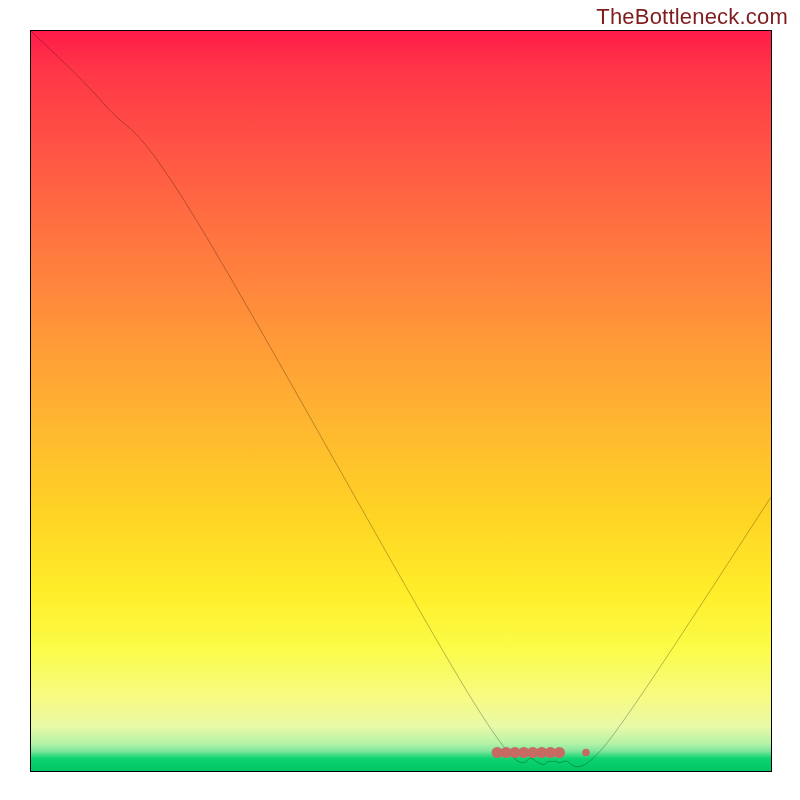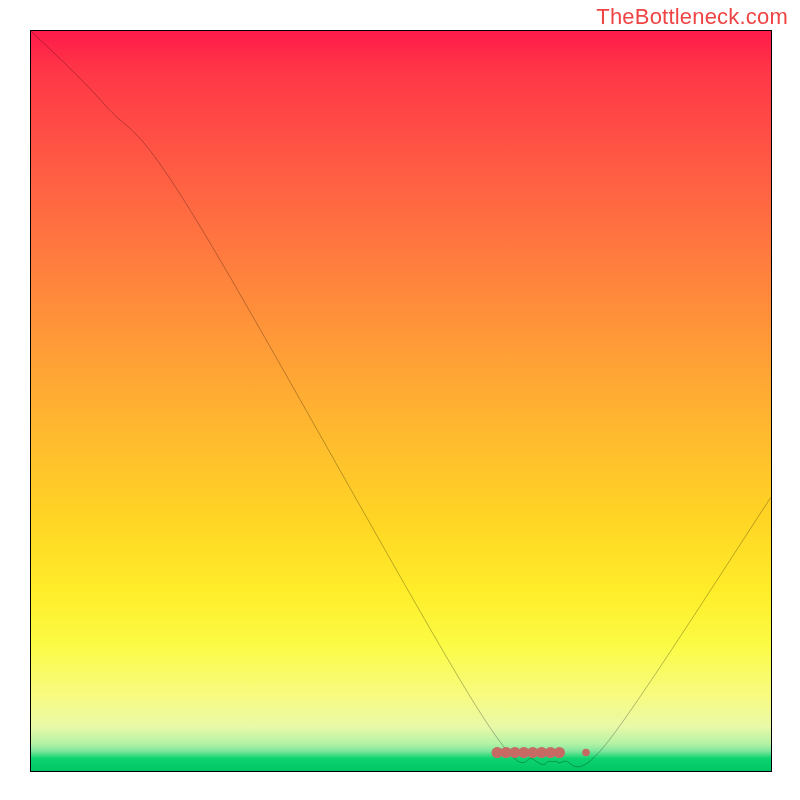--- a/index.html
+++ b/index.html
@@ -8,21 +8,21 @@
     width: 800px;
     height: 800px;
     background: #ffffff;
     font-family: Arial, Helvetica, sans-serif;
     position: relative;
   }
   .watermark {
     position: absolute;
     top: 4px;
     right: 12px;
-    color: #ef4444;
+    color: #7f1d1d;
     font-size: 22px;
     letter-spacing: 0.2px;
     z-index: 10;
   }
   .plot-area {
     position: absolute;
     top: 30px;
     left: 30px;
     width: 740px;
     height: 740px;

